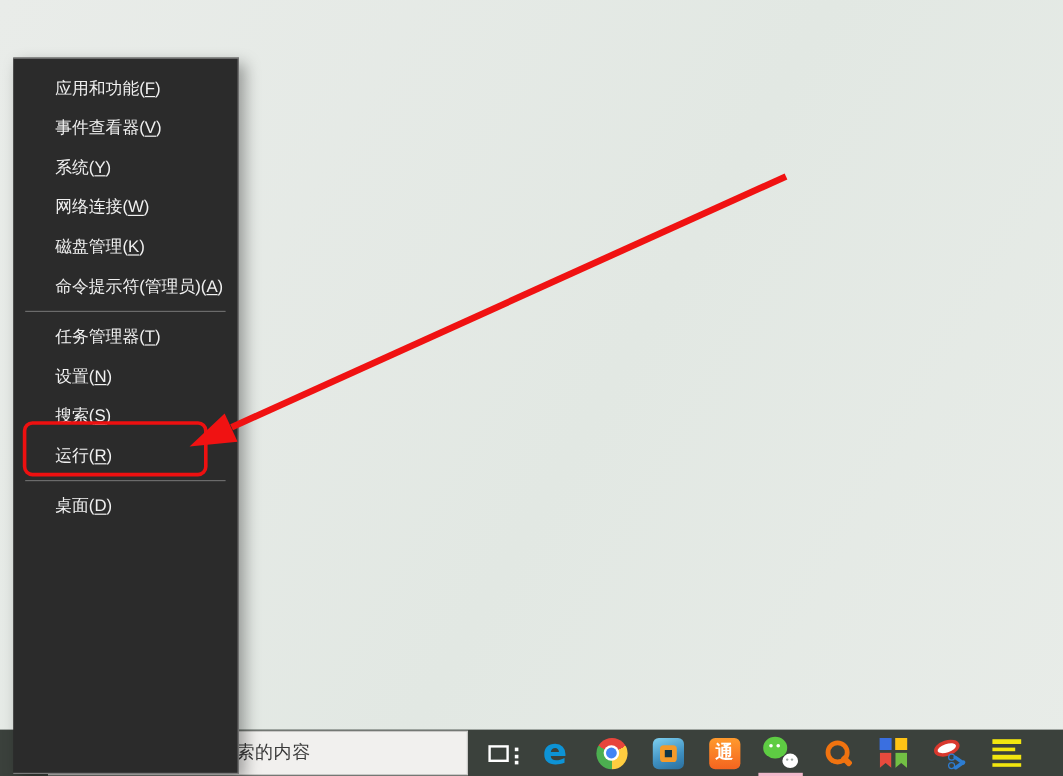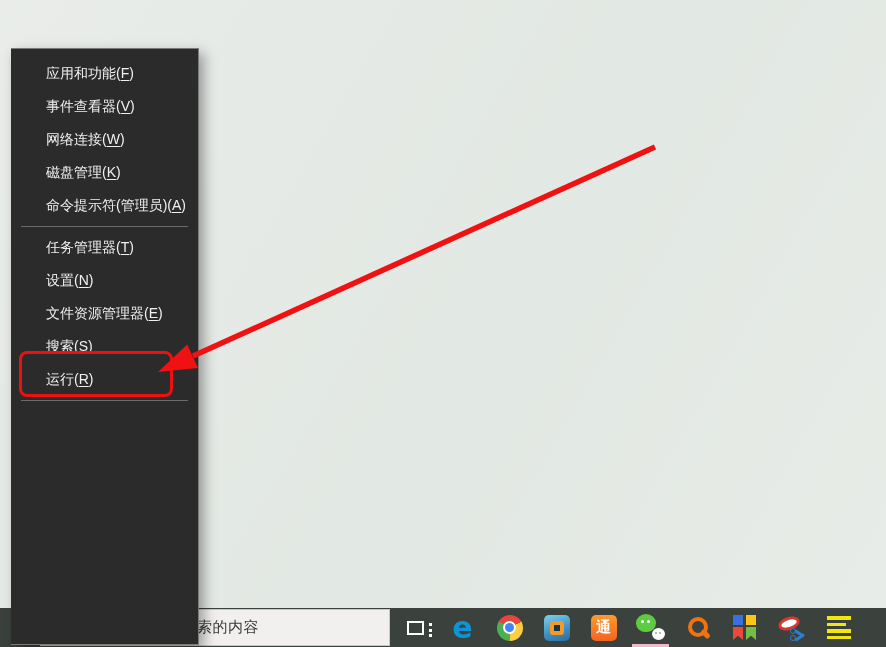--- a/index.html
+++ b/index.html
@@ -165,34 +165,35 @@
             <div class="l3"></div>
             <div class="l4"></div>
           </div>
         </div>
       </div>
   </div>
 
   <div id="winx-menu">
       <div class="menu-item"><span class="mi-label">应用和功能(<u>F</u>)</span></div>
       <div class="menu-item"><span class="mi-label">事件查看器(<u>V</u>)</span></div>
+      <div class="menu-item"><span class="mi-label">系统(<u>Y</u>)</span></div>
       <div class="menu-item"><span class="mi-label">网络连接(<u>W</u>)</span></div>
       <div class="menu-item"><span class="mi-label">磁盘管理(<u>K</u>)</span></div>
       <div class="menu-item"><span class="mi-label">命令提示符(管理员)(<u>A</u>)</span></div>
       <div class="menu-sep">
         <div class="sep-line"></div>
       </div>
       <div class="menu-item"><span class="mi-label">任务管理器(<u>T</u>)</span></div>
       <div class="menu-item"><span class="mi-label">设置(<u>N</u>)</span></div>
-      <div class="menu-item"><span class="mi-label">文件资源管理器(<u>E</u>)</span></div>
       <div class="menu-item"><span class="mi-label">搜索(<u>S</u>)</span></div>
       <div class="menu-item"><span class="mi-label">运行(<u>R</u>)</span></div>
       <div class="menu-sep">
         <div class="sep-line"></div>
       </div>
+      <div class="menu-item"><span class="mi-label">桌面(<u>D</u>)</span></div>
     </div>
 
   <div id="highlight-box"></div>
 
   <svg id="arrow-svg" width="886" height="647" viewBox="0 0 886 647">
     <line x1="655" y1="147" x2="193" y2="356" stroke="#f01212" stroke-width="5.5"></line>
     <polygon points="158,372 187.2,344.5 198,368.1" fill="#f01212"></polygon>
   </svg>
 
 </div>

